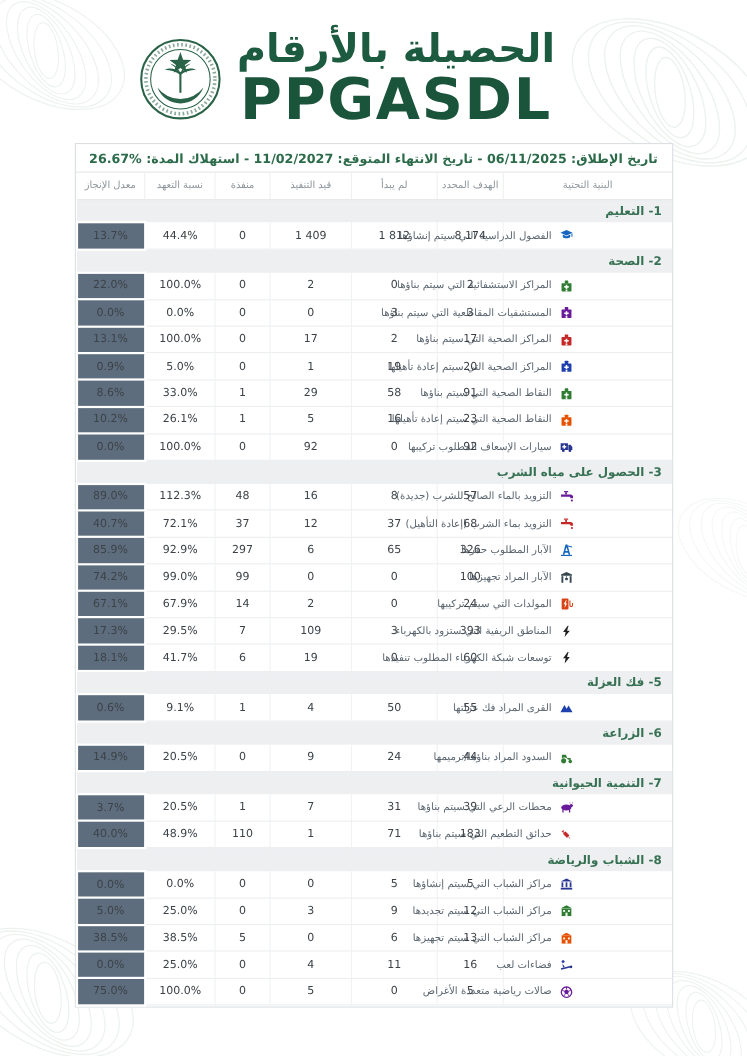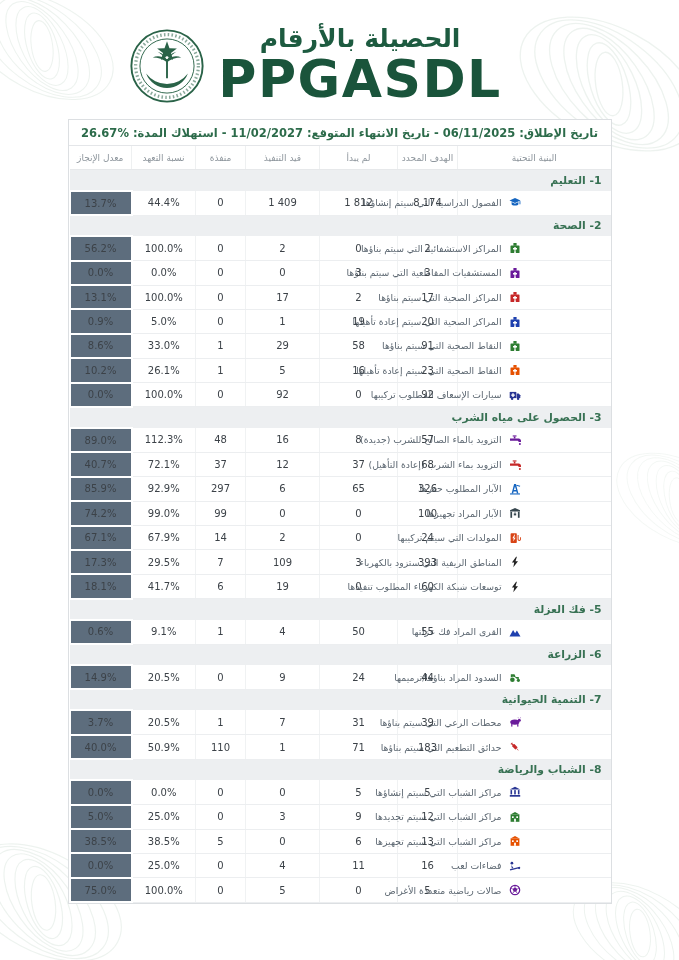--- a/index.html
+++ b/index.html
@@ -17,21 +17,21 @@
   .sw-tr { right:-30px; top:-16px; width:200px; height:200px; }
   .sw-bl { left:-44px; bottom:-30px; width:175px; height:175px; }
   .sw-br { right:-36px; bottom:-48px; width:150px; height:150px; }
   .sw-rm { right:-70px; top:430px; width:140px; height:140px; opacity:.35; }
 
   
   .hdr { position:relative; z-index:2; display:flex; align-items:center; justify-content:center;
          gap:13px; padding-top:26px; transform:translateX(-24px); }
   .hdr .seal svg { display:block; }
   .titles { display:flex; flex-direction:column; align-items:center; line-height:1.05; }
-  .title-ar { color:#1d5b40; font-size:25px; font-weight:bold; direction:rtl; }
+  .title-ar { color:#1d5b40; font-size:36px; font-weight:bold; direction:rtl; }
   .brand   { color:#1a543b; font-size:52px; font-weight:bold; letter-spacing:1.5px; }
 
   
   .card { position:relative; z-index:2; width:544px; margin:12px auto 0;
           background:#fff; border:1px solid #dcdfe2; }
   .banner { direction:rtl; text-align:center; color:#2c6b4a; font-weight:bold;
             font-size:11.5px; padding:6px 8px 5px; border-bottom:1px solid #e4e6e9; }
   table { width:100%; border-collapse:collapse; direction:rtl; table-layout:fixed; }
   col.c-lbl  { width:auto; }
   col.c-tg   { width:60px; }
@@ -182,21 +182,21 @@
                 </svg>
               </span>
               <span class="lbt">المراكز الاستشفائية التي سيتم بناؤها</span>
             </div>
           </td>
           <td class="num">2</td>
           <td class="num">0</td>
           <td class="num">2</td>
           <td class="num">0</td>
           <td class="pct">100.0%</td>
-          <td class="chip">56.2%</td>
+          <td class="chip">22.0%</td>
         </tr>
         <tr class="row">
           <td class="lblc">
             <div class="lbw">
               <span class="ic" style="color:#6a1b9a">
                 <svg viewBox="0 0 12 12" width="12" height="12" fill="currentColor">
                   <rect x="1.5" y="3.4" width="9" height="7.6" rx=".6"></rect>
                   <rect x="4.4" y="1" width="3.2" height="2.8" rx=".4"></rect>
                   <path fill="#fff" d="M5.3 4.9h1.4v1.2H8v1.4H6.7v1.2H5.3V7.5H4V6.1h1.3Z"></path>
                   <rect fill="#fff" x="5.2" y="9.2" width="1.6" height="1.8"></rect>
@@ -543,21 +543,21 @@
                   </g>
                 </svg>
               </span>
               <span class="lbt">حدائق التطعيم التي سيتم بناؤها</span>
             </div>
           </td>
           <td class="num">183</td>
           <td class="num">71</td>
           <td class="num">1</td>
           <td class="num">110</td>
-          <td class="pct">50.9%</td>
+          <td class="pct">48.9%</td>
           <td class="chip">40.0%</td>
         </tr>
         <tr class="sec">
           <td colspan="7">8- الشباب والرياضة</td>
         </tr>
         <tr class="row">
           <td class="lblc">
             <div class="lbw">
               <span class="ic" style="color:#283593">
                 <svg viewBox="0 0 12 12" width="12" height="12" fill="currentColor">

